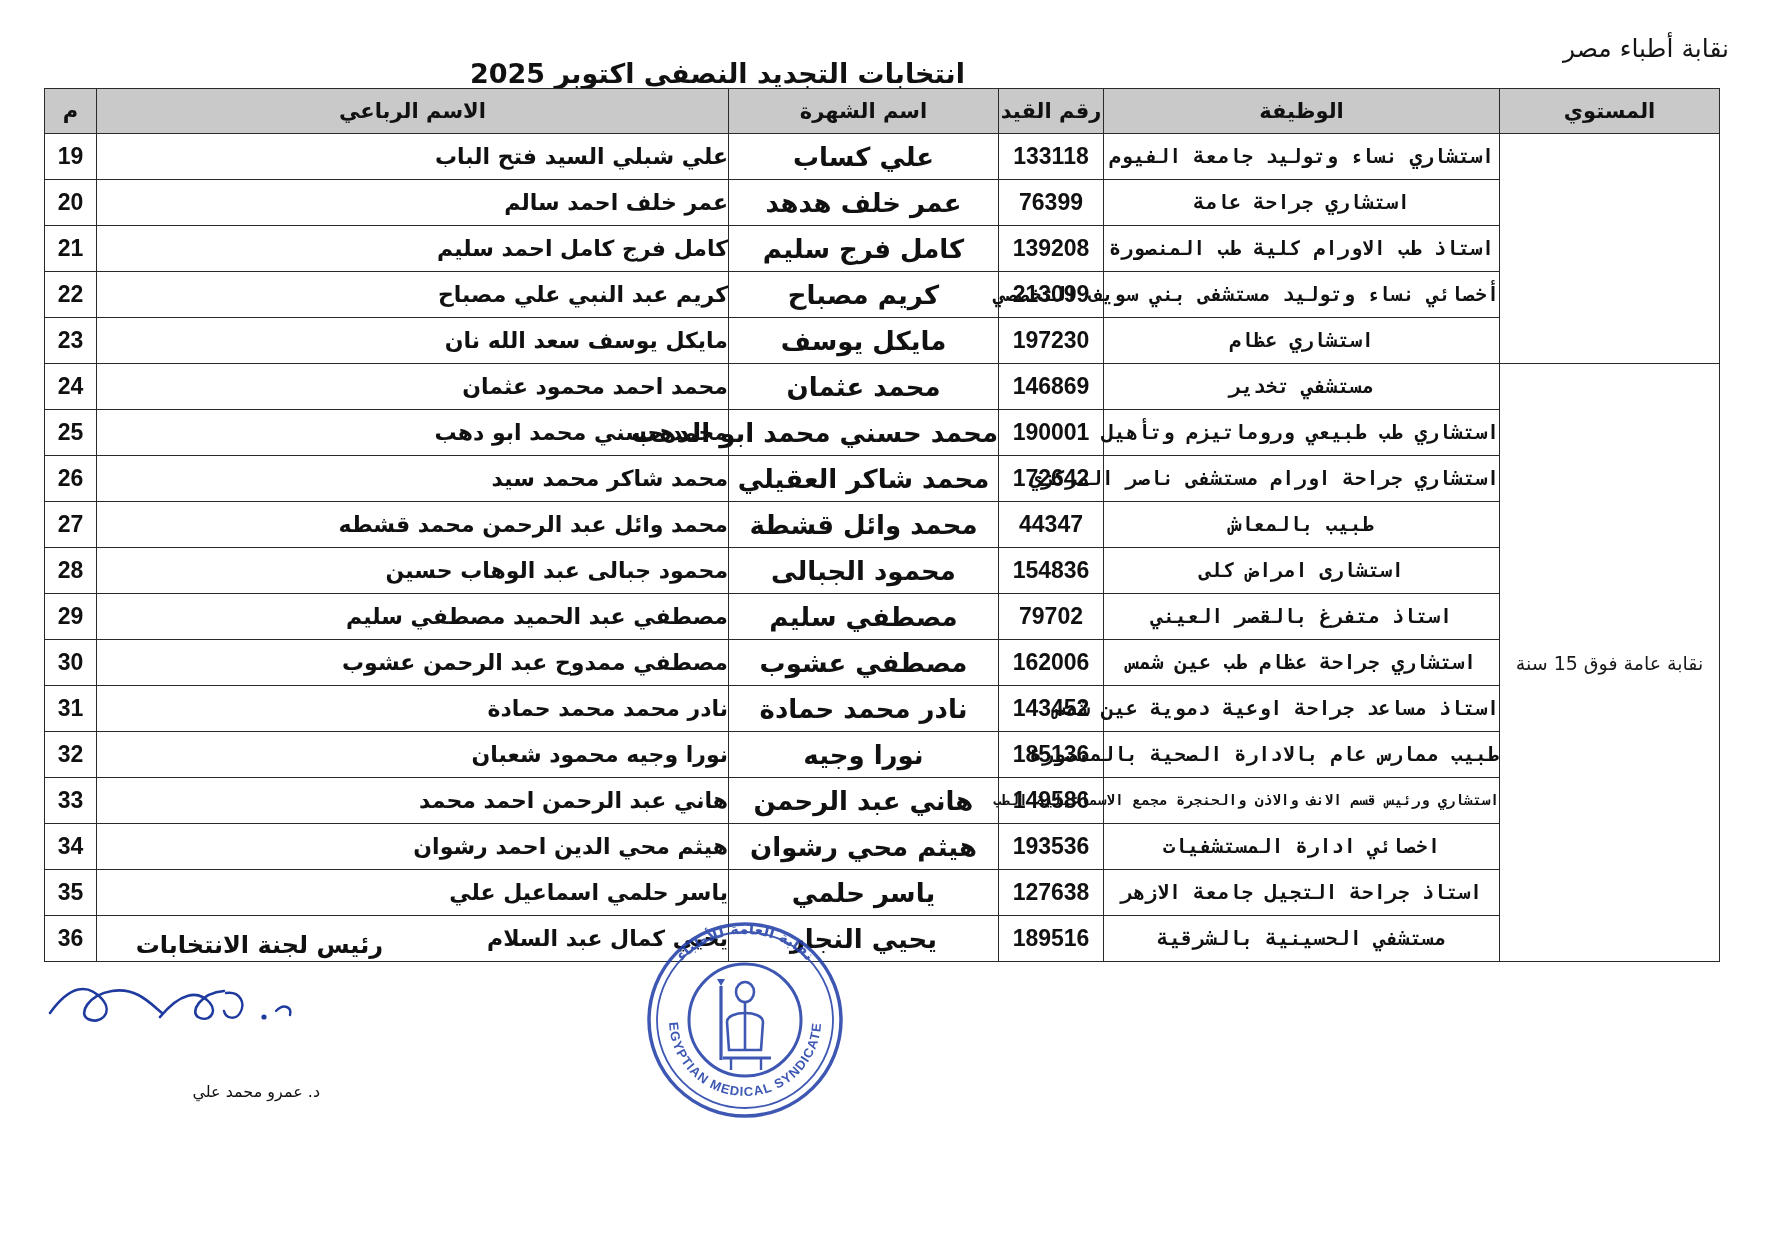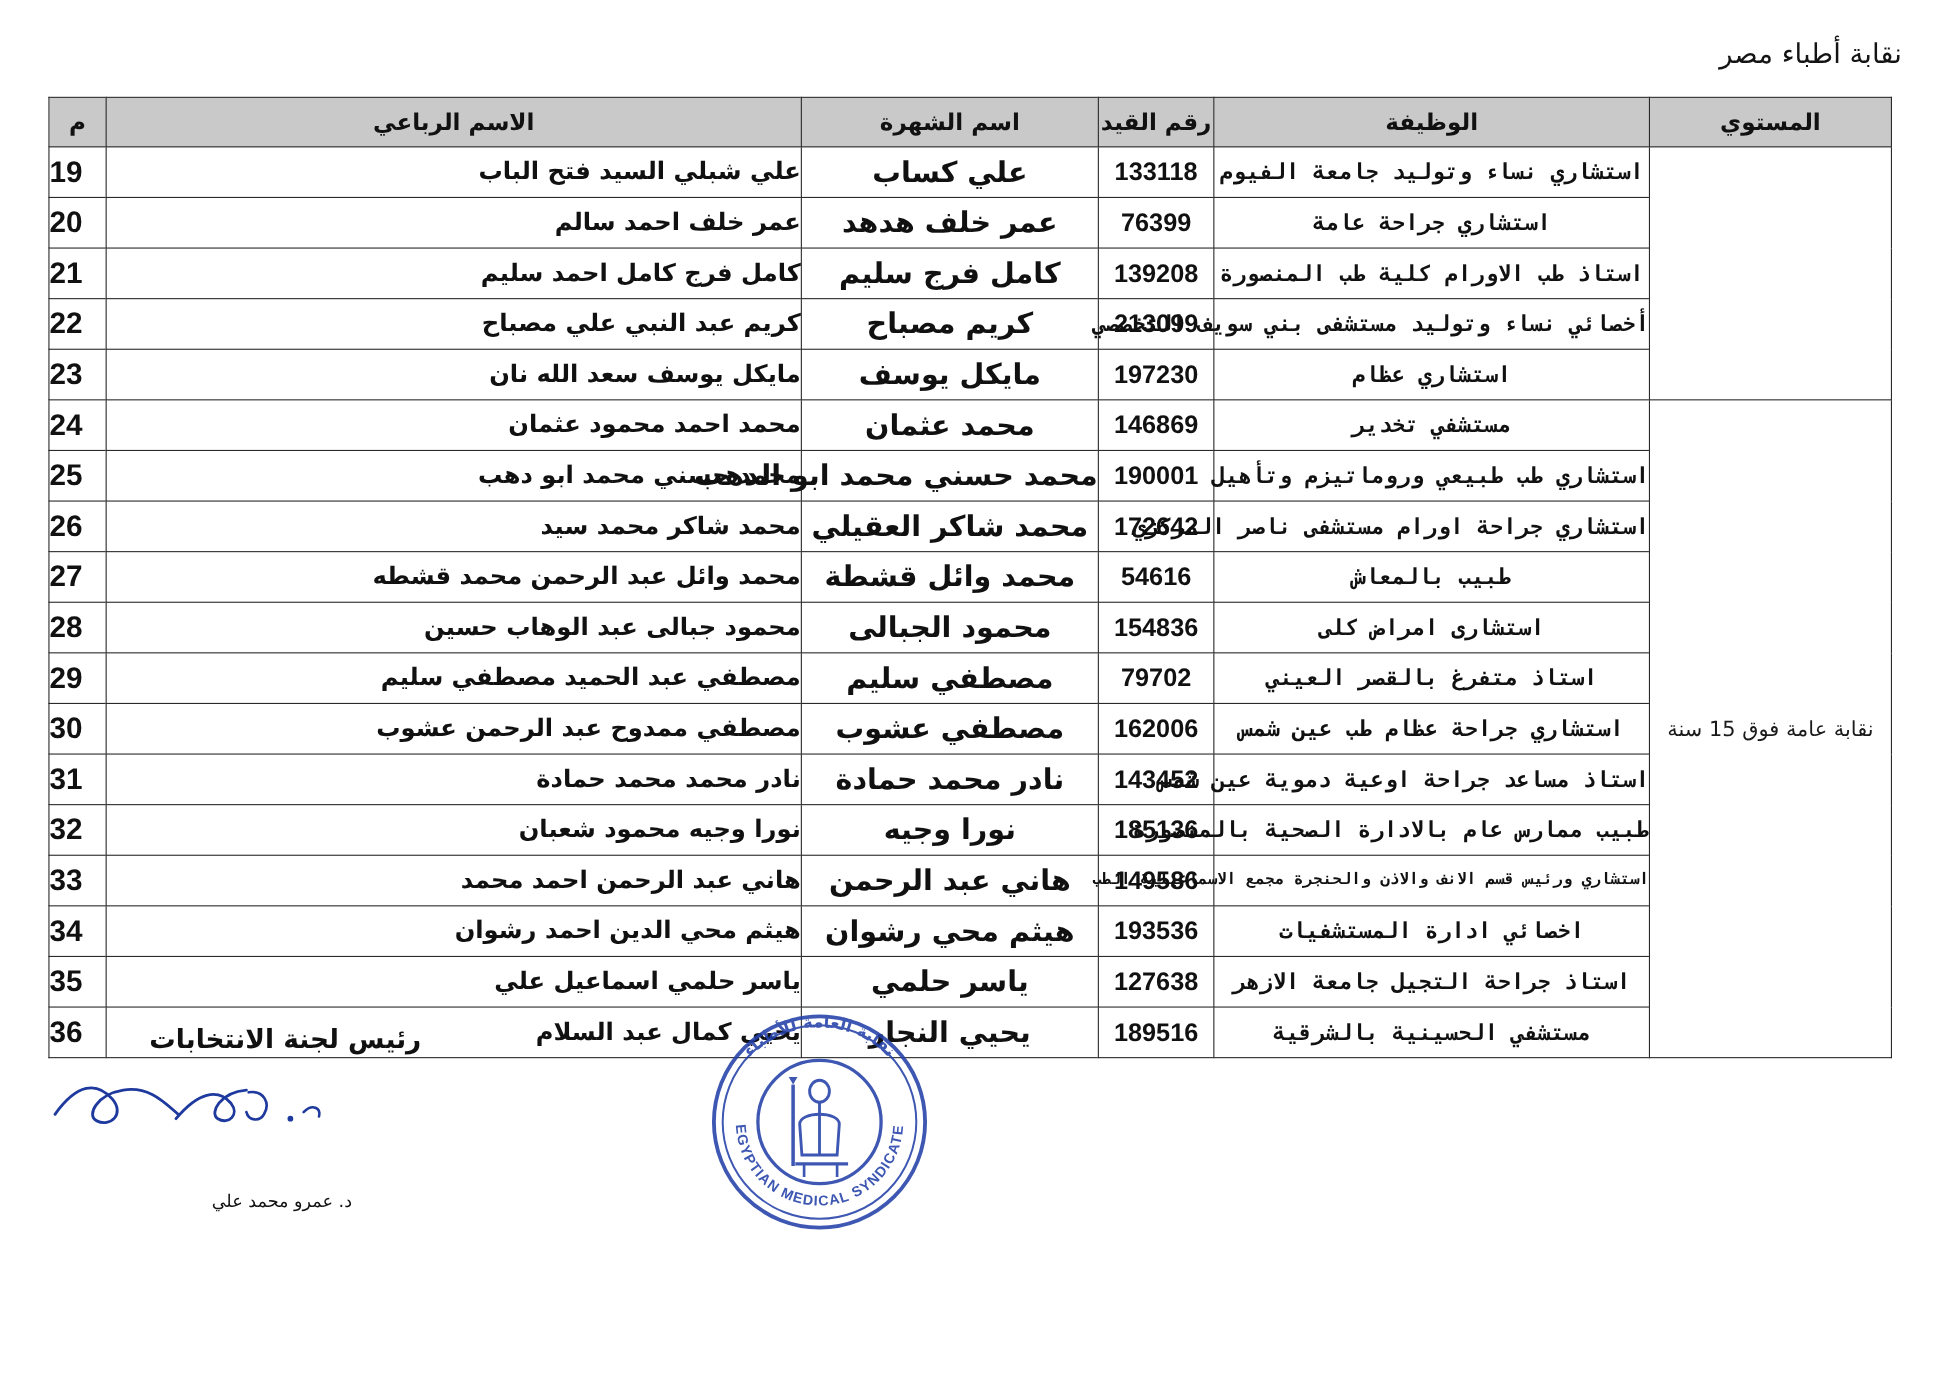--- a/index.html
+++ b/index.html
@@ -71,22 +71,22 @@
     text-align: center;
   }
   col.c-seq  { width: 52px; }
   col.c-name { width: 632px; }
   col.c-fame { width: 270px; }
   col.c-reg  { width: 105px; }
   col.c-job  { width: 396px; }
   col.c-lvl  { width: 220px; }
 
   td.seq {
-    text-align: left;
-    font-size: 27px;
+    text-align: center;
+    font-size: 23px;
     font-weight: 700;
     height: 45px;
     font-family: "Liberation Sans", sans-serif;
   }
   td.fullname {
     text-align: right;
     padding-right: 12px;
     font-size: 22px;
     font-weight: 700;
     white-space: nowrap;
@@ -164,20 +164,21 @@
     height: 220px;
     opacity: 0.88;
   }
   .stamp svg { display: block; }
 </style>
 </head>
 <body>
 
 <div class="doc-header">
   <div class="org-name">نقابة أطباء مصر</div>
+  <div class="doc-title">انتخابات التجديد النصفي اكتوبر 2025</div>
 </div>
 
 <div class="table-wrap">
   <table class="roster">
     <colgroup>
       <col class="c-lvl">
         <col class="c-job">
         <col class="c-reg">
         <col class="c-fame">
         <col class="c-name">
@@ -247,21 +248,21 @@
         </tr>
         <tr>
           <td class="job">استشاري جراحة اورام مستشفى ناصر المركزي</td>
           <td class="reg">172642</td>
           <td class="fame">محمد شاكر العقيلي</td>
           <td class="fullname">محمد شاكر محمد سيد</td>
           <td class="seq">26</td>
         </tr>
         <tr>
           <td class="job">طبيب بالمعاش</td>
-          <td class="reg">54616</td>
+          <td class="reg">44347</td>
           <td class="fame">محمد وائل قشطة</td>
           <td class="fullname">محمد وائل عبد الرحمن محمد قشطه</td>
           <td class="seq">27</td>
         </tr>
         <tr>
           <td class="job">استشارى امراض كلى</td>
           <td class="reg">154836</td>
           <td class="fame">محمود الجبالى</td>
           <td class="fullname">محمود جبالى  عبد الوهاب حسين</td>
           <td class="seq">28</td>

